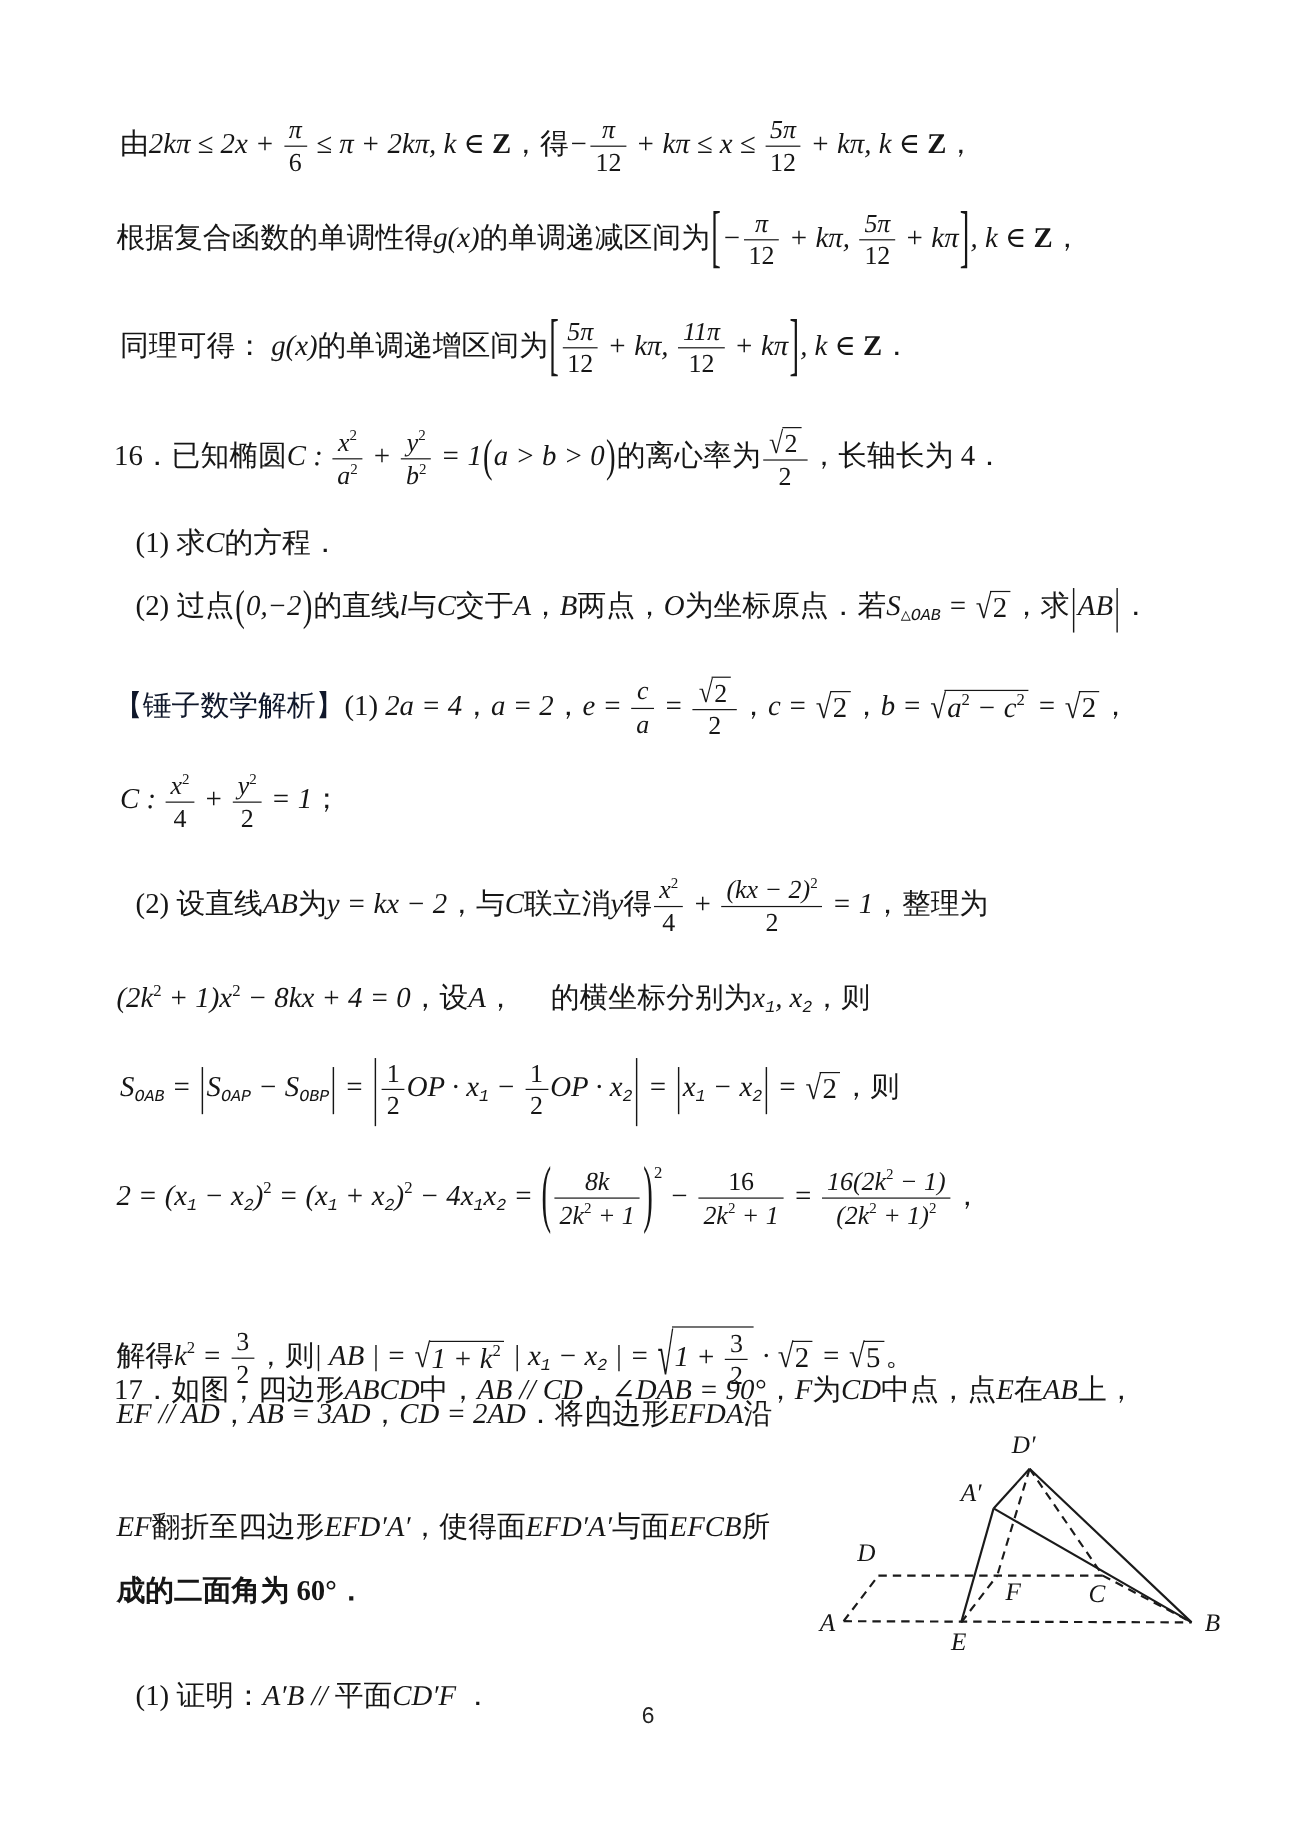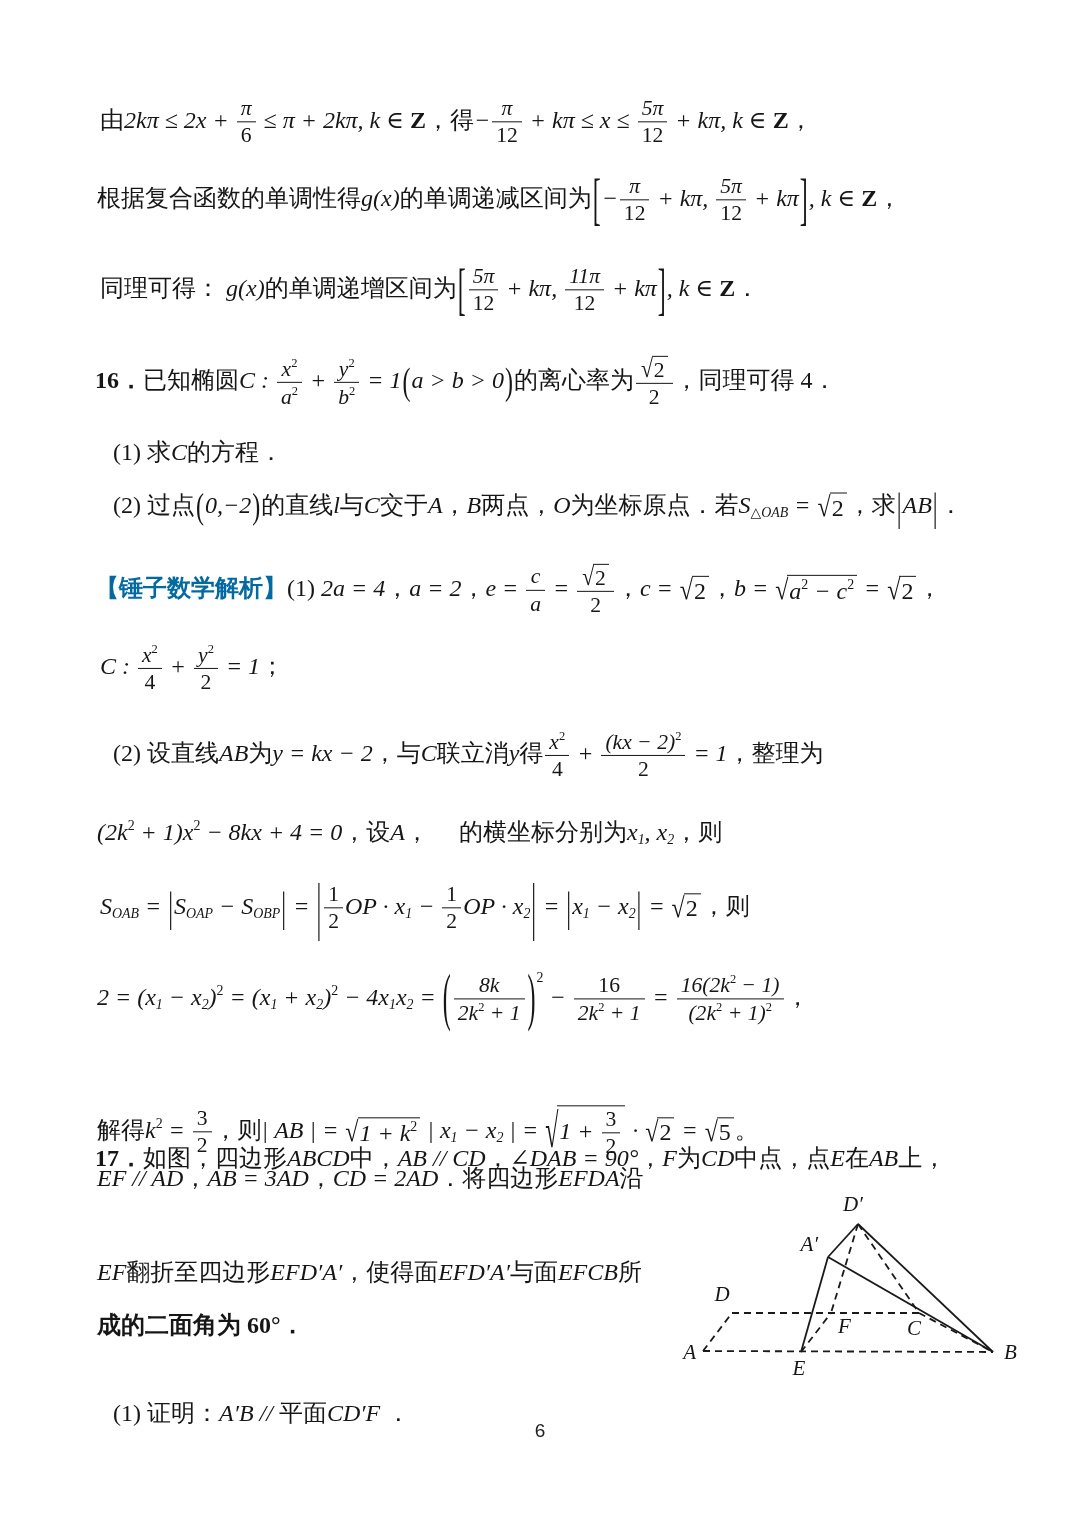--- a/index.html
+++ b/index.html
@@ -5,25 +5,25 @@
   html,body{margin:0;padding:0;}
   body{
     width:1080px;height:1528px;position:relative;background:#ffffff;
     color:#161616;font-family:"Liberation Serif","DejaVu Serif",serif;
     overflow:hidden;
   }
   .line{position:absolute;transform:translateY(-50%);white-space:nowrap;font-size:24px;}
   .t{font-style:normal;}
   .m{font-style:italic;}
   .bz{font-weight:bold;font-style:normal;}
-  .bn{font-weight:bold;font-style:normal;}
-  .red{color:#0369a1;font-weight:bold;font-style:normal;}
+  .bn{font-weight:normal;font-style:normal;}
+  .red{color:#0f172a;font-weight:normal;font-style:normal;}
   .sp{font-size:0.58em;vertical-align:0.7em;font-style:normal;}
   .sp.hi{vertical-align:1.6em;}
-  .sb{font-size:0.58em;vertical-align:-0.3em;font-style:italic;}
+  .sb{font-size:0.58em;vertical-align:-0.3em;font-style:italic;font-family:Liberation Mono, monospace;}
   .frac{display:inline-block;vertical-align:middle;text-align:center;font-size:0.9em;line-height:1.12;margin:0 2px;}
   .frac>.num{display:block;padding:0 4px 1px;border-bottom:1.6px solid currentColor;}
   .frac>.den{display:block;padding:1px 4px 0;}
   .sqrt{display:inline-flex;align-items:center;vertical-align:middle;margin:0 1px;}
   .sqrt>.sign{display:inline-block;transform:scaleY(1.18);margin-right:-1px;font-style:normal;}
   .sqrt.deep>.sign{transform:scaleY(2.0);}
   .sqrt>.bar{display:inline-block;border-top:1.7px solid currentColor;padding:1px 3px 0 2px;}
   .bb{display:inline-block;vertical-align:middle;font-style:normal;margin:0 1px;font-weight:400;}
   #pagenum{position:absolute;left:0;right:0;top:1420px;text-align:center;font-size:19px;font-family:"Liberation Sans","DejaVu Sans",sans-serif;color:#222;}
   #diagram{position:absolute;}
@@ -32,21 +32,21 @@
 </head>
 <body>
 
 <div id="doc">
     <div class="line" style="top: 122px; left: 100px;"><span class="t">由</span><span class="m">2kπ ≤ 2x + </span><span class="frac"><span class="num"><span class="m">π</span></span><span class="den"><span class="t">6</span></span></span><span class="m"> ≤ π + 2kπ, k</span><span class="t"> ∈ </span><span class="bz">Z</span><span class="t">，得</span><span class="m">−</span><span class="frac"><span class="num"><span class="m">π</span></span><span class="den"><span class="t">12</span></span></span><span class="m"> + kπ ≤ x ≤ </span><span class="frac"><span class="num"><span class="m">5π</span></span><span class="den"><span class="t">12</span></span></span><span class="m"> + kπ, k</span><span class="t"> ∈ </span><span class="bz">Z</span><span class="t">，</span></div>
     <div class="line" style="top: 200px; left: 97px;"><span class="t">根据复合函数的单调性得</span><span class="m">g(x)</span><span class="t">的单调递减区间为</span><span class="bb" style="transform: scaleY(2.4);">[</span><span class="m">−</span><span class="frac"><span class="num"><span class="m">π</span></span><span class="den"><span class="t">12</span></span></span><span class="m"> + kπ, </span><span class="frac"><span class="num"><span class="m">5π</span></span><span class="den"><span class="t">12</span></span></span><span class="m"> + kπ</span><span class="bb" style="transform: scaleY(2.4);">]</span><span class="m">, k</span><span class="t"> ∈ </span><span class="bz">Z</span><span class="t">，</span></div>
     <div class="line" style="top: 290px; left: 100px;"><span class="t">同理可得：</span><span class="m"> g(x)</span><span class="t">的单调递增区间为</span><span class="bb" style="transform: scaleY(2.4);">[</span><span class="frac"><span class="num"><span class="m">5π</span></span><span class="den"><span class="t">12</span></span></span><span class="m"> + kπ, </span><span class="frac"><span class="num"><span class="m">11π</span></span><span class="den"><span class="t">12</span></span></span><span class="m"> + kπ</span><span class="bb" style="transform: scaleY(2.4);">]</span><span class="m">, k</span><span class="t"> ∈ </span><span class="bz">Z</span><span class="t">．</span></div>
     <div class="line" style="top: 382px; left: 95px;"><span class="bn">16．</span><span class="t">已知椭圆</span><span class="m">C : </span><span class="frac"><span class="num"><span class="m">x</span><sup class="sp">2</sup></span><span class="den"><span class="m">a</span><sup class="sp">2</sup></span></span><span class="m"> + </span><span class="frac"><span class="num"><span class="m">y</span><sup class="sp">2</sup></span><span class="den"><span class="m">b</span><sup class="sp">2</sup></span></span><span class="m"> = 1</span><span class="bb" style="transform: scaleY(1.6);">(</span><span class="m">a &gt; b &gt; 0</span><span class="bb" style="transform: scaleY(1.6);">)</span><span class="t">的离心率为</span><span class="frac"><span class="num"><span class="sqrt">
             <span class="sign">√</span>
             <span class="bar"><span class="t">2</span></span>
-          </span></span><span class="den"><span class="t">2</span></span></span><span class="t">，同理可得</span><span class="t"> 4．</span></div>
+          </span></span><span class="den"><span class="t">2</span></span></span><span class="t">，长轴长为</span><span class="t"> 4．</span></div>
     <div class="line" style="top: 452px; left: 113px;"><span class="t">(1) 求</span><span class="m">C</span><span class="t">的方程．</span></div>
     <div class="line" style="top: 505px; left: 113px;"><span class="t">(2) 过点</span><span class="bb" style="transform: scaleY(1.5);">(</span><span class="m">0,−2</span><span class="bb" style="transform: scaleY(1.5);">)</span><span class="t">的直线</span><span class="m">l</span><span class="t">与</span><span class="m">C</span><span class="t">交于</span><span class="m">A</span><span class="t">，</span><span class="m">B</span><span class="t">两点，</span><span class="m">O</span><span class="t">为坐标原点．若</span><span class="m">S</span><sub class="sb">△OAB</sub><span class="m"> = </span><span class="sqrt">
         <span class="sign">√</span>
         <span class="bar"><span class="t">2</span></span>
       </span><span class="t">，求</span><span class="bb" style="transform: scaleY(1.7);">|</span><span class="m">AB</span><span class="bb" style="transform: scaleY(1.7);">|</span><span class="t">．</span></div>
     <div class="line" style="top: 590px; left: 95px;"><span class="red">【锤子数学解析】</span><span class="t">(1)  </span><span class="m">2a = 4</span><span class="t">，</span><span class="m">a = 2</span><span class="t">，</span><span class="m">e = </span><span class="frac"><span class="num"><span class="m">c</span></span><span class="den"><span class="m">a</span></span></span><span class="m"> = </span><span class="frac"><span class="num"><span class="sqrt">
             <span class="sign">√</span>
             <span class="bar"><span class="t">2</span></span>
           </span></span><span class="den"><span class="t">2</span></span></span><span class="t">，</span><span class="m">c = </span><span class="sqrt">
         <span class="sign">√</span>

